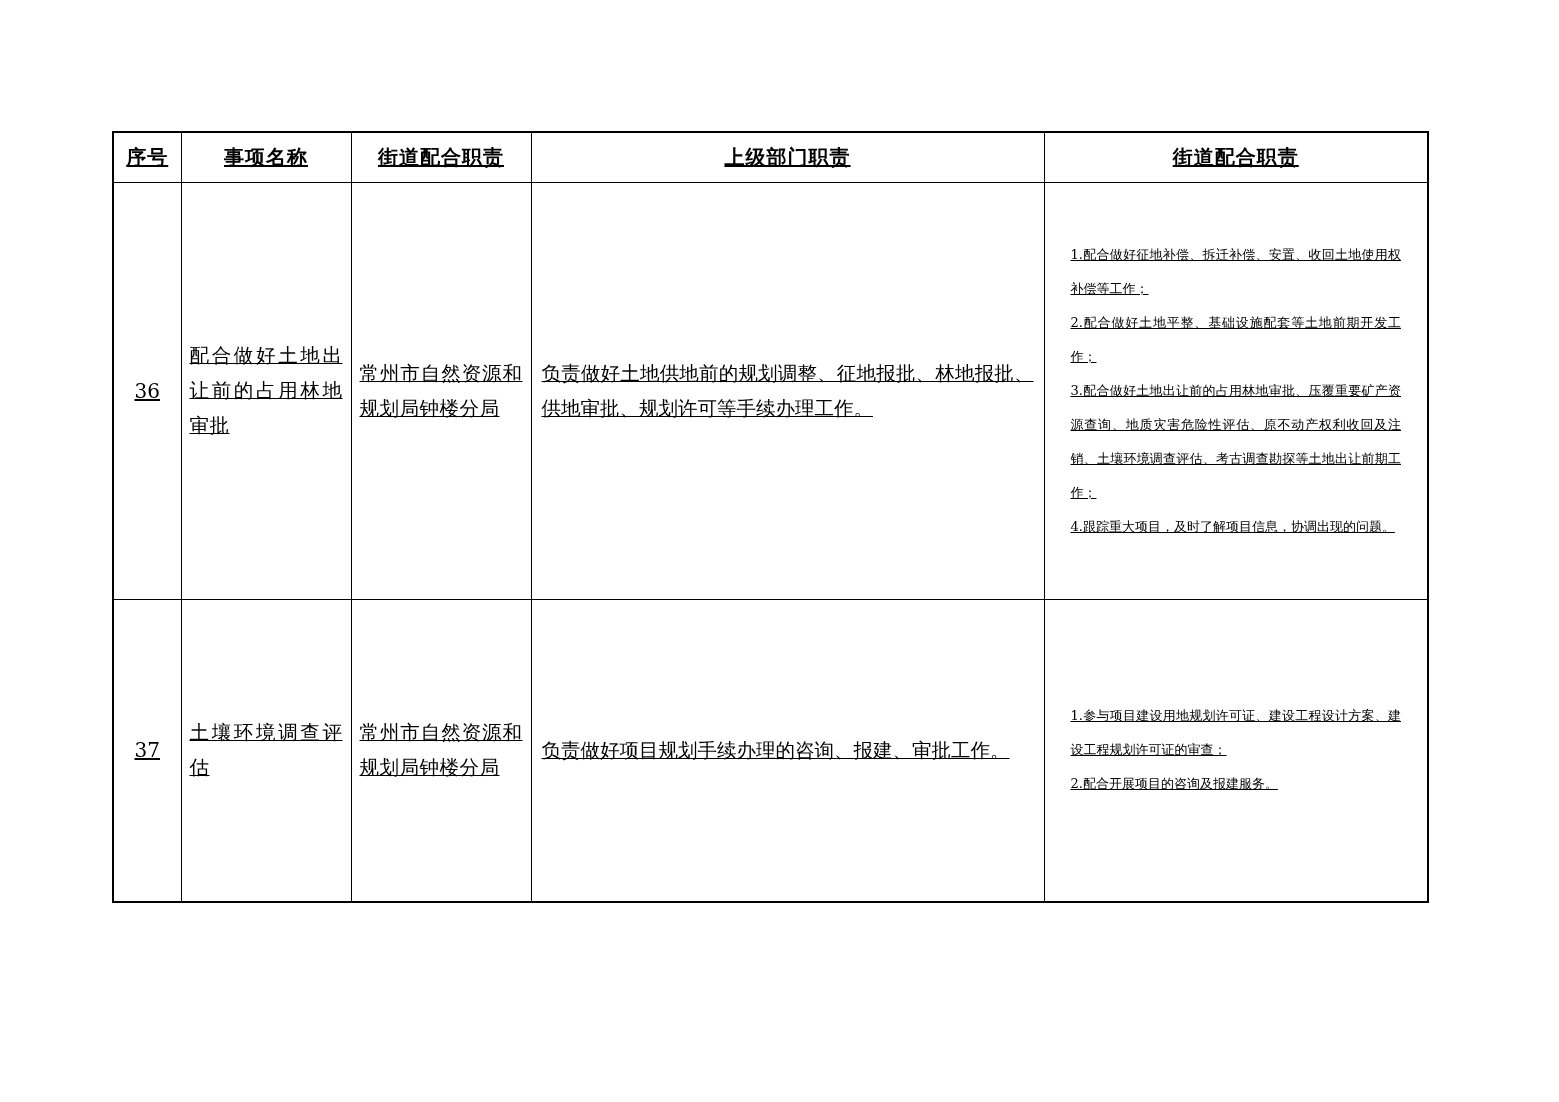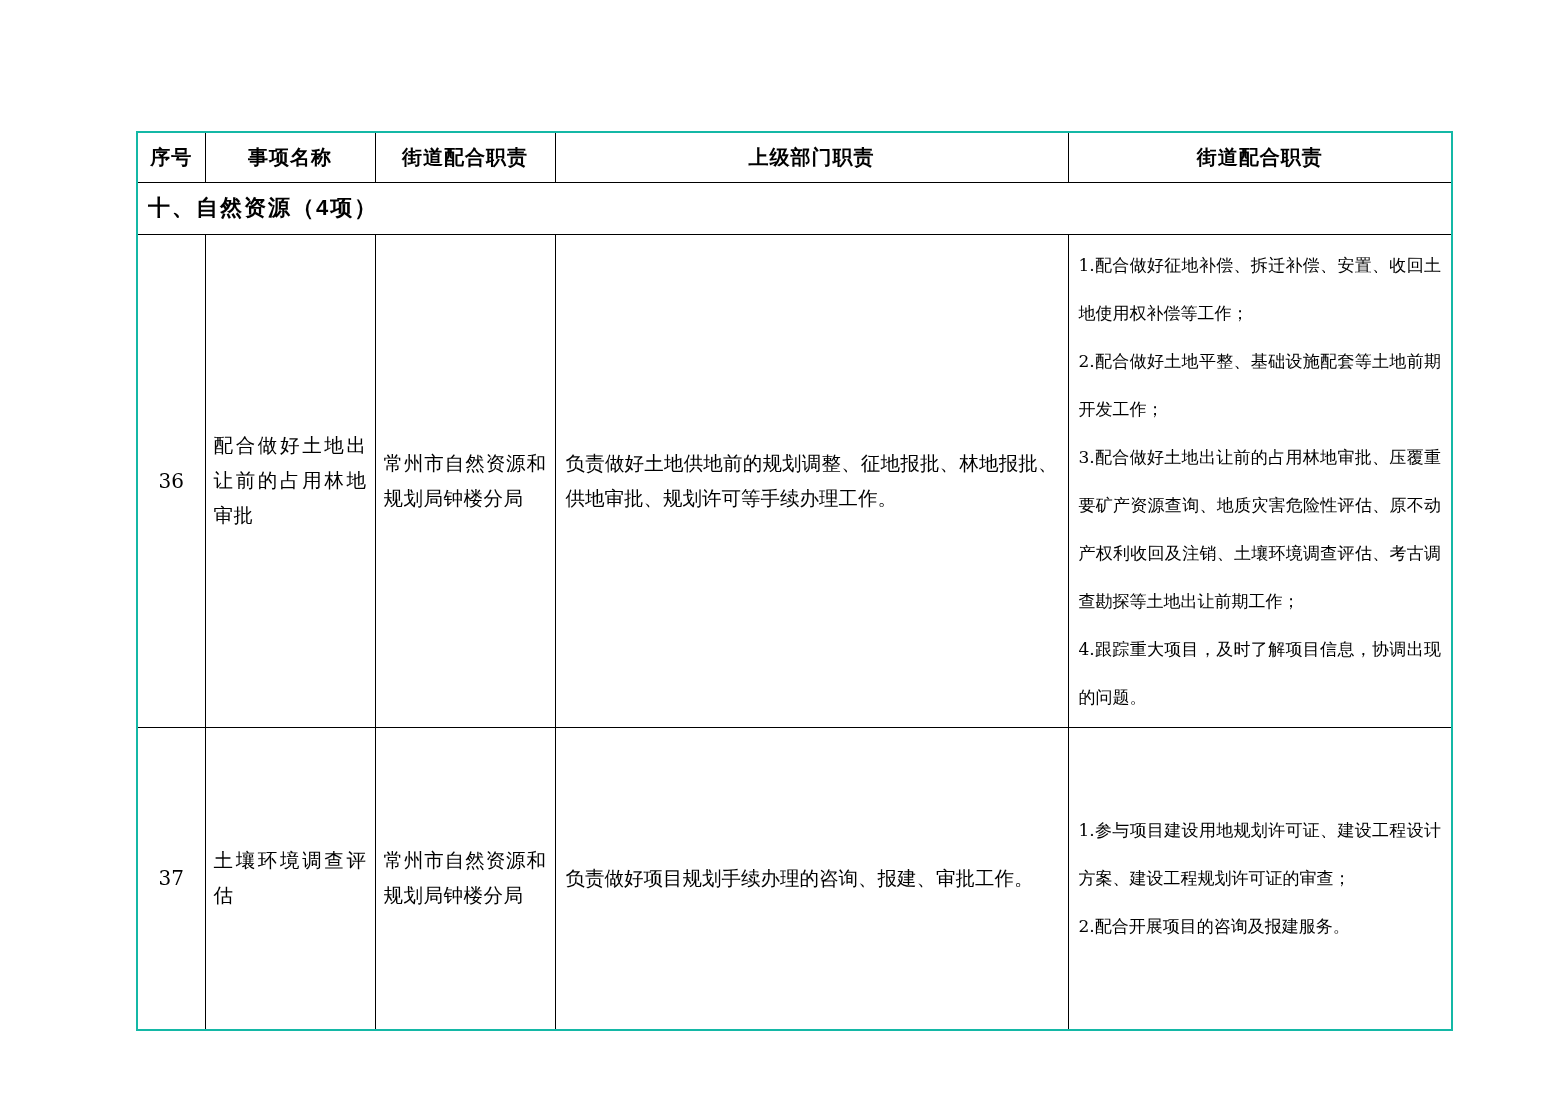--- a/index.html
+++ b/index.html
@@ -9,25 +9,26 @@
     font-family: "DejaVu Serif", serif;
   }
   .page {
     position: relative;
     width: 1559px; height: 1102px;
     background: #ffffff;
     overflow: hidden;
   }
   table.doc-table {
     position: absolute;
-    left: 136px; top: 131px;
+    left: 112px; top: 131px;
     width: 1315px;
     border-collapse: collapse;
     table-layout: fixed;
-    border: 2px solid #14b8a6;
+    border: 2px solid #000000;
+    text-decoration: underline;
   }
   table.doc-table th,
   table.doc-table td {
     border: 1.5px solid #000;
     color: #000;
     overflow: hidden;
   }
   tr.header-row { height: 50px; }
   tr.header-row th {
     font-family: "Liberation Sans", sans-serif;
@@ -63,25 +64,25 @@
     padding: 6px 8px;
   }
   td.c-sup {
     font-size: 19.5px;
     line-height: 35px;
     text-align: justify;
     vertical-align: middle;
     padding: 0 10px;
   }
   td.c-street {
-    font-size: 17px;
-    line-height: 48px;
+    font-size: 13px;
+    line-height: 34px;
     text-align: justify;
     vertical-align: middle;
-    padding: 6px 10px;
+    padding: 6px 26px;
     white-space: pre-line;
   }
   .page-number {
     position: absolute;
     top: 993px; left: 0;
     width: 1315px;
     margin-left: 122px;
     text-align: center;
     font-family: "Liberation Serif", serif;
     font-size: 26px;
@@ -105,23 +106,20 @@
     <thead>
       <tr class="header-row">
         <th>序号</th>
         <th>事项名称</th>
         <th>街道配合职责</th>
         <th>上级部门职责</th>
         <th>街道配合职责</th>
       </tr>
     </thead>
     <tbody>
-      <tr class="section-row">
-        <td colspan="5">十、自然资源（4项）</td>
-      </tr>
       <tr class="row-36">
         <td class="c-no">36</td>
         <td class="c-name">配合做好土地出让前的占用林地审批</td>
         <td class="c-dept">常州市自然资源和规划局钟楼分局</td>
         <td class="c-sup">负责做好土地供地前的规划调整、征地报批、林地报批、供地审批、规划许可等手续办理工作。</td>
         <td class="c-street">1.配合做好征地补偿、拆迁补偿、安置、收回土地使用权补偿等工作；
 2.配合做好土地平整、基础设施配套等土地前期开发工作；
 3.配合做好土地出让前的占用林地审批、压覆重要矿产资源查询、地质灾害危险性评估、原不动产权利收回及注销、土壤环境调查评估、考古调查勘探等土地出让前期工作；
 4.跟踪重大项目，及时了解项目信息，协调出现的问题。</td>
       </tr>

